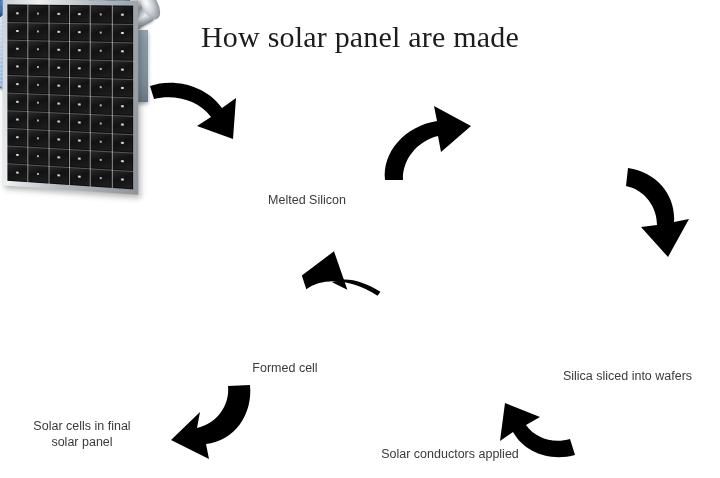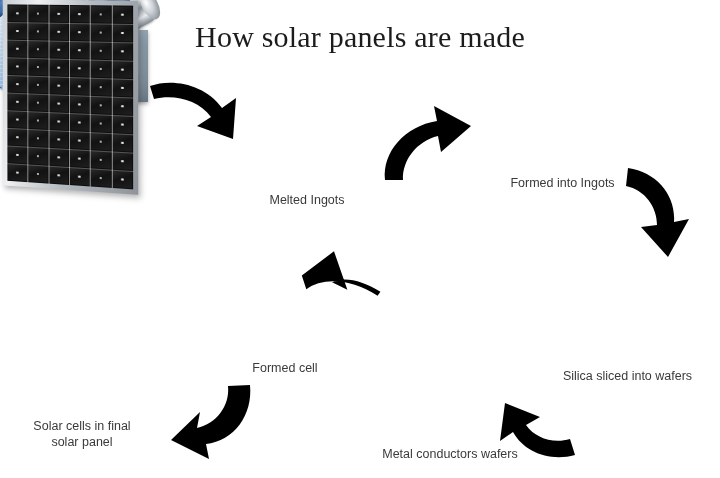--- a/index.html
+++ b/index.html
@@ -133,21 +133,21 @@
   .pdot{position:absolute;width:2.6px;height:2.6px;border-radius:50%;background:rgba(255,255,255,.9);}
   .cap-panel{left:-8px;top:418px;width:180px;}
 
   .arrows{position:absolute;left:0;top:0;width:720px;height:478px;pointer-events:none;}
 </style>
 </head>
 <body>
 
 <div id="stage">
 
-  <div class="title">How solar panels are made</div>
+  <div class="title">How solar panel are made</div>
 
   <div class="node">
     <div class="sand">
       <div class="sand-grain"></div>
     </div>
     <div class="caption cap-sand">Silica Sand</div>
   </div>
 
   <div class="node">
     <div class="fire" id="fireBox">
@@ -192,39 +192,38 @@
         <div class="fl" style="width: 22.9115px; height: 25.3281px; left: 100.817px; top: 50.5908px; background: rgb(141, 20, 3); opacity: 0.84; transform: rotate(-11.2deg);"></div>
         <div class="fl" style="width: 31.904px; height: 24.0659px; left: 70.5373px; top: 80.6698px; background: rgb(198, 36, 6); opacity: 0.63; transform: rotate(-8.2deg);"></div>
         <div class="fl" style="width: 30.9186px; height: 44.0882px; left: -0.346331px; top: 21.5165px; background: rgb(141, 20, 3); opacity: 0.86; transform: rotate(1.4deg);"></div>
         <div class="fl" style="width: 29.9245px; height: 46.0677px; left: 31.9158px; top: -5.54499px; background: rgb(255, 210, 74); opacity: 0.66; transform: rotate(21.1deg);"></div>
         <div class="fl" style="width: 37.6315px; height: 60.5293px; left: 36.0738px; top: 54.0316px; background: rgb(242, 74, 8); opacity: 0.5; transform: rotate(19.4deg);"></div>
         <div class="fl" style="width: 23.7124px; height: 29.405px; left: 17.8776px; top: -0.318424px; background: rgb(255, 122, 17); opacity: 0.64; transform: rotate(23.9deg);"></div>
         <div class="fl" style="width: 39.692px; height: 46.2564px; left: 46.0773px; top: -8.60445px; background: rgb(242, 74, 8); opacity: 0.54; transform: rotate(-0.9deg);"></div>
         <div class="fl" style="width: 22.5024px; height: 29.164px; left: 52.4228px; top: 44.3865px; background: rgb(255, 174, 33); opacity: 0.77; transform: rotate(8deg);"></div>
         <div class="fl" style="left: 30px; top: 34px; width: 60px; height: 52px; background: rgb(255, 207, 82); opacity: 0.55; filter: blur(6px);"></div>
       </div>
-    <div class="caption cap-silicon">Melted Ingots</div>
+    <div class="caption cap-silicon">Melted Silicon</div>
   </div>
 
   <div class="node">
     <div class="ingots">
       <div class="ingot" style="left:0px;top:52px;width:86px;height:19px;transform:rotate(-17deg);">
           <div class="tip"></div>
         </div>
       <div class="ingot" style="left:22px;top:38px;width:90px;height:21px;transform:rotate(-21deg);">
           <div class="tip"></div>
         </div>
       <div class="ingot" style="left:50px;top:24px;width:92px;height:24px;transform:rotate(-25deg);">
           <div class="tip"></div>
         </div>
       <div class="ingot" style="left:82px;top:6px;width:78px;height:30px;transform:rotate(-28deg);">
           <div class="tip"></div>
         </div>
     </div>
-    <div class="caption cap-ingots">Formed into Ingots</div>
   </div>
 
   <div class="node">
     <div class="wafers">
       <div class="waf" style="left:2px;top:16px;transform:skewY(16deg) rotate(-4deg);filter:brightness(.72);"></div>
       <div class="waf" style="left:14px;top:12px;transform:skewY(14deg) rotate(-3deg);filter:brightness(.80);"></div>
       <div class="waf" style="left:26px;top:8px;transform:skewY(12deg) rotate(-2deg);filter:brightness(.88);"></div>
       <div class="waf" style="left:38px;top:5px;transform:skewY(10deg) rotate(-1deg);filter:brightness(.96);"></div>
       <div class="waf" style="left:50px;top:2px;transform:skewY(8deg);filter:brightness(1.04);"></div>
       <div class="waf-front"></div>
@@ -344,21 +343,21 @@
         <div class="poly" style="width: 7.04122px; height: 16.1792px; left: 24.5742px; top: 16.3935px; background: rgb(111, 154, 212); opacity: 0.38; transform: rotate(-25.4deg);"></div>
         <div class="poly" style="width: 20.5199px; height: 6.6454px; left: 34.1957px; top: 69.2549px; background: rgb(39, 80, 138); opacity: 0.35; transform: rotate(-33.1deg);"></div>
         <div class="poly" style="width: 19.3772px; height: 16.682px; left: 23.0081px; top: 37.7225px; background: rgb(111, 154, 212); opacity: 0.67; transform: rotate(35.3deg);"></div>
         <div class="grid-h" style="top: 17.2px;"></div>
         <div class="grid-h" style="top: 34.4px;"></div>
         <div class="grid-h" style="top: 51.6px;"></div>
         <div class="grid-h" style="top: 68.8px;"></div>
         <div class="grid-v" style="left: 43.3333px;"></div>
         <div class="grid-v" style="left: 86.6667px;"></div>
       </div>
-    <div class="caption cap-metal">Metal conductors wafers</div>
+    <div class="caption cap-metal">Solar conductors applied</div>
   </div>
 
   <div class="node">
     <div class="cell">
       <div class="cell-fingers"></div>
       <div class="cell-bus" style="left:26px;"></div>
       <div class="cell-bus" style="left:66px;"></div>
       <div class="cell-sheen"></div>
     </div>
     <div class="caption cap-cell">Formed cell</div>

